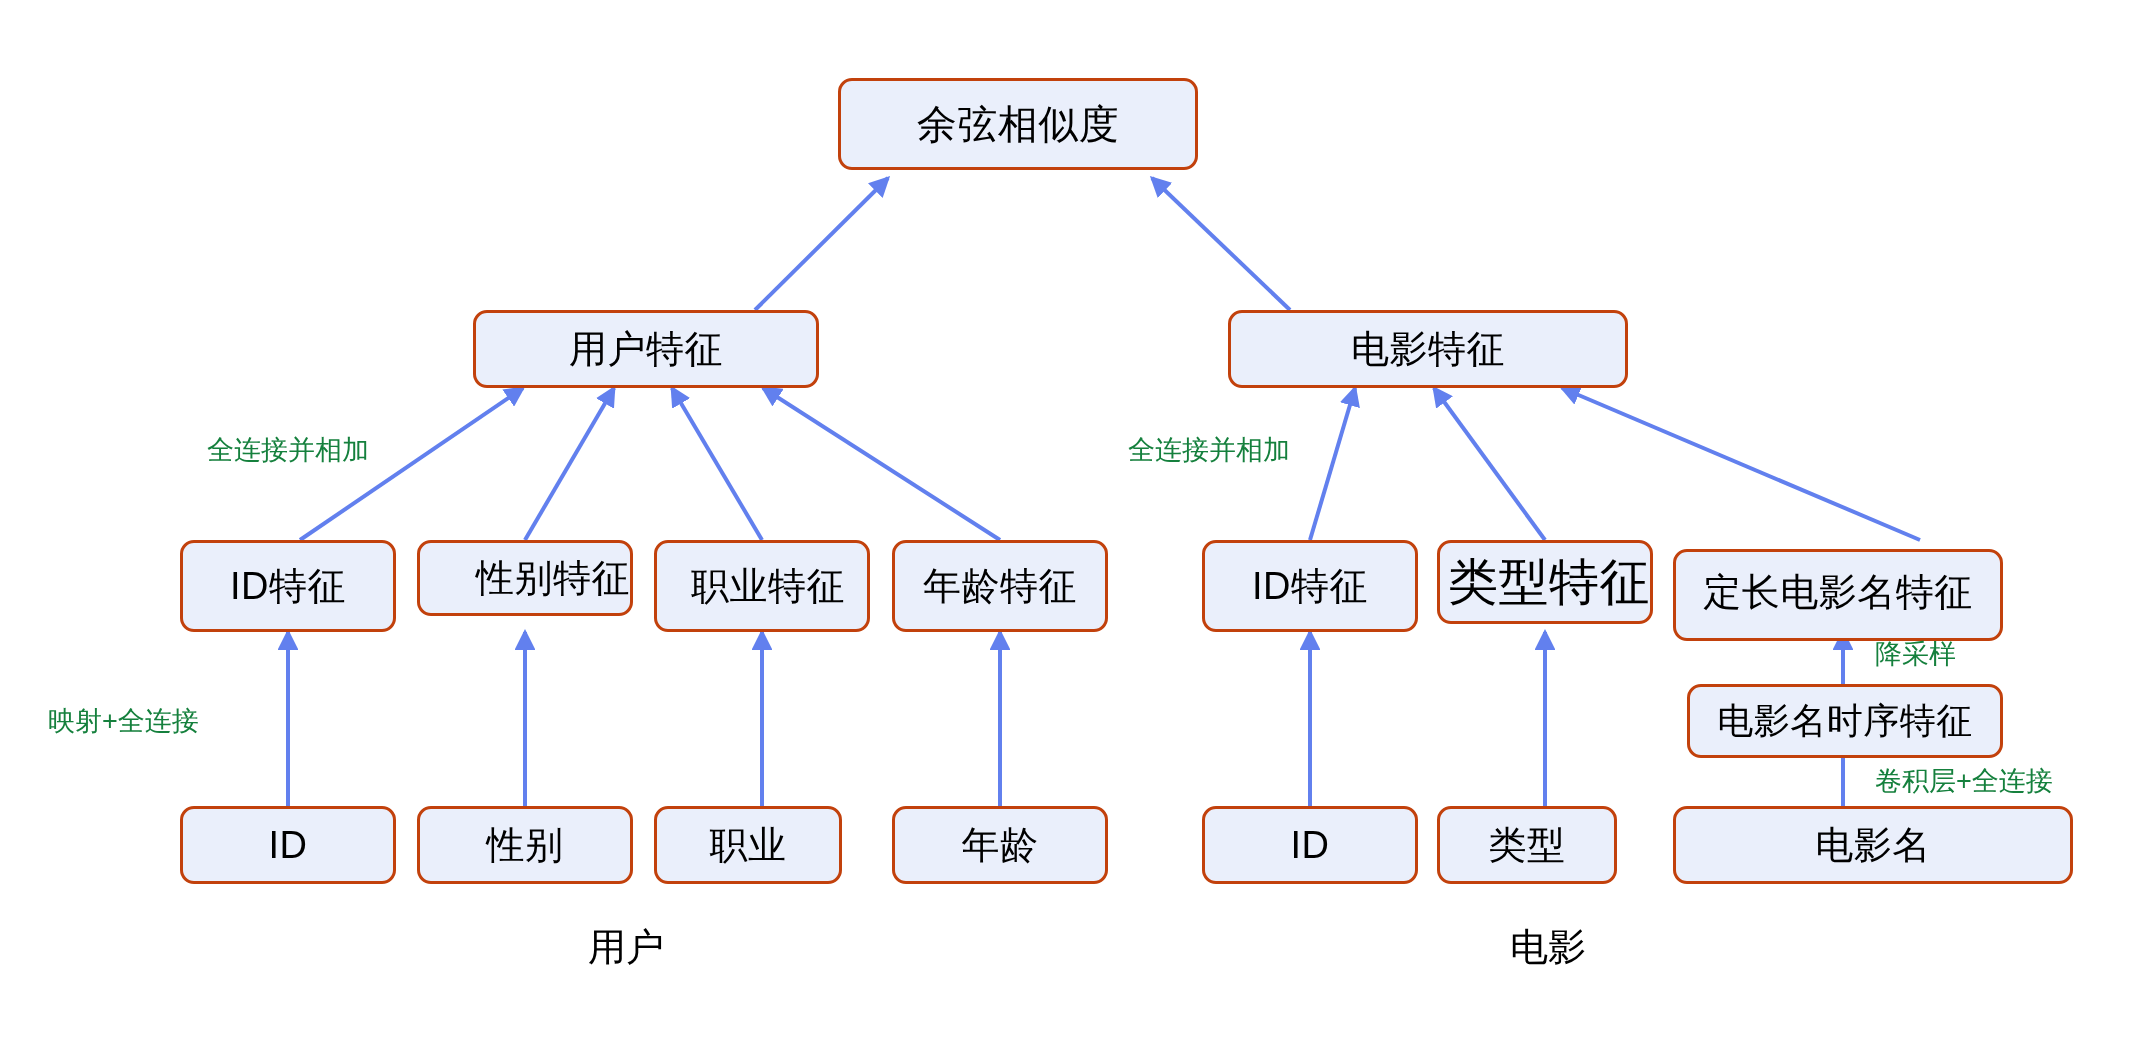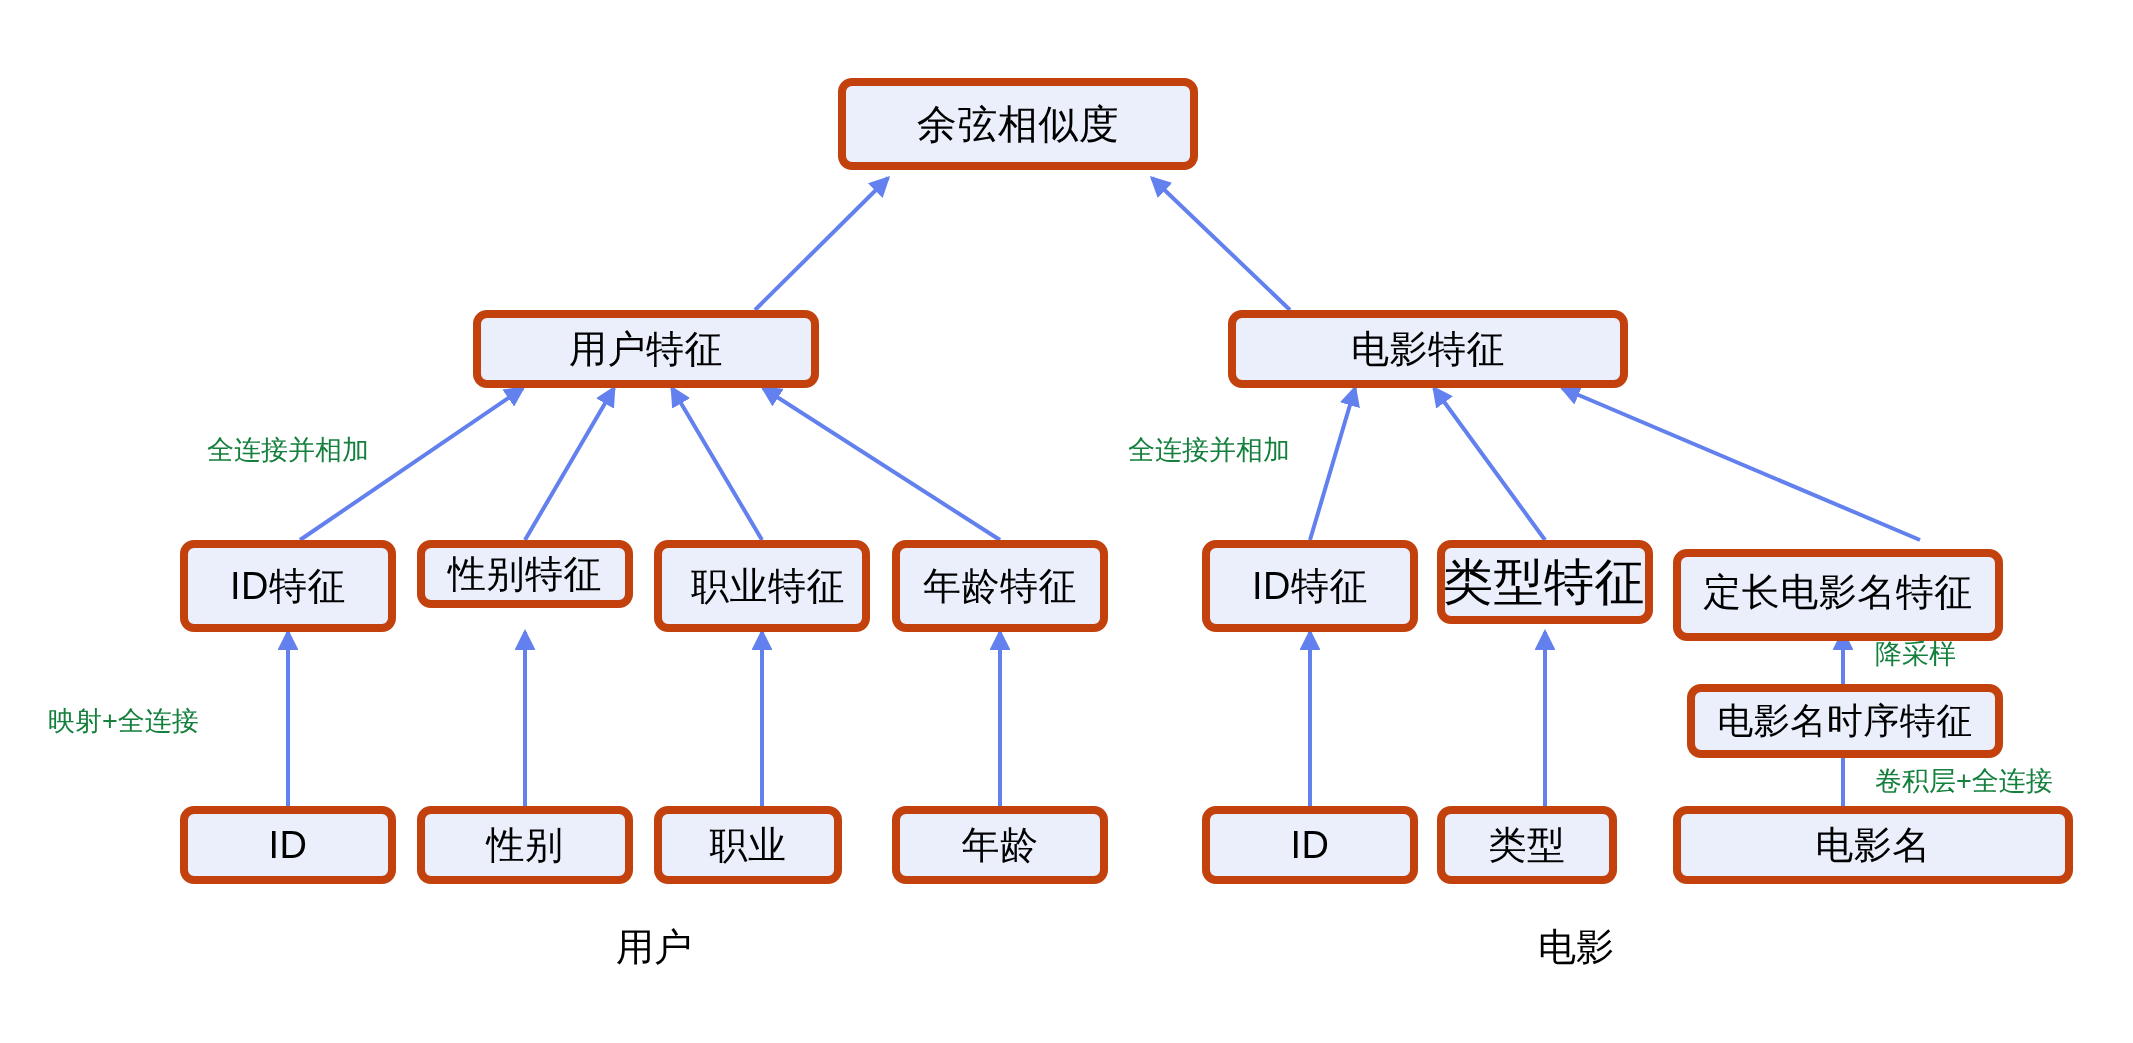--- a/index.html
+++ b/index.html
@@ -22,21 +22,21 @@
     left: 0;
     top: 0;
     width: 2133px;
     height: 1043px;
     pointer-events: none;
   }
   .node {
     position: absolute;
     box-sizing: border-box;
     background: #eaeffb;
-    border: 8px solid #c2410c;
+    border: 3px solid #c2410c;
     border-radius: 14px;
     display: flex;
     align-items: center;
     justify-content: center;
     color: #000000;
     white-space: nowrap;
     z-index: 2;
   }
   .node-label {
     line-height: 1;
@@ -49,21 +49,20 @@
     z-index: 3;
     line-height: 1;
   }
   .group-caption {
     position: absolute;
     color: #000000;
     white-space: nowrap;
     z-index: 3;
     line-height: 1;
     text-align: center;
-    margin-left: 28px;
   }
 </style>
 </head>
 <body>
 
 <div id="canvas">
 
   <svg id="edges" viewBox="0 0 2133 1043" width="2133" height="1043">
     <defs>
       <marker id="arrow" viewBox="0 0 10 10" refX="8.6" refY="5" markerWidth="5.2" markerHeight="5.2" orient="auto-start-reverse">
@@ -107,21 +106,21 @@
   </div>
 
   <div class="node" style="left:1228px; top:310px; width:400px; height:78px; font-size:38px;">
     <span class="node-label">电影特征</span>
   </div>
 
   <div class="node" style="left:180px; top:540px; width:216px; height:92px; font-size:38px;">
     <span class="node-label">ID特征</span>
   </div>
 
-  <div class="node" style="left:417px; top:540px; width:216px; height:68px; font-size:38px;">
+  <div class="node" style="left:417px; top:540px; width:216px; height:76px; font-size:38px;justify-content:flex-end;">
     <span class="node-label">性别特征</span>
   </div>
 
   <div class="node" style="left:654px; top:540px; width:216px; height:92px; font-size:38px;padding-left:12px;">
     <span class="node-label">职业特征</span>
   </div>
 
   <div class="node" style="left:892px; top:540px; width:216px; height:92px; font-size:38px;">
     <span class="node-label">年龄特征</span>
   </div>

